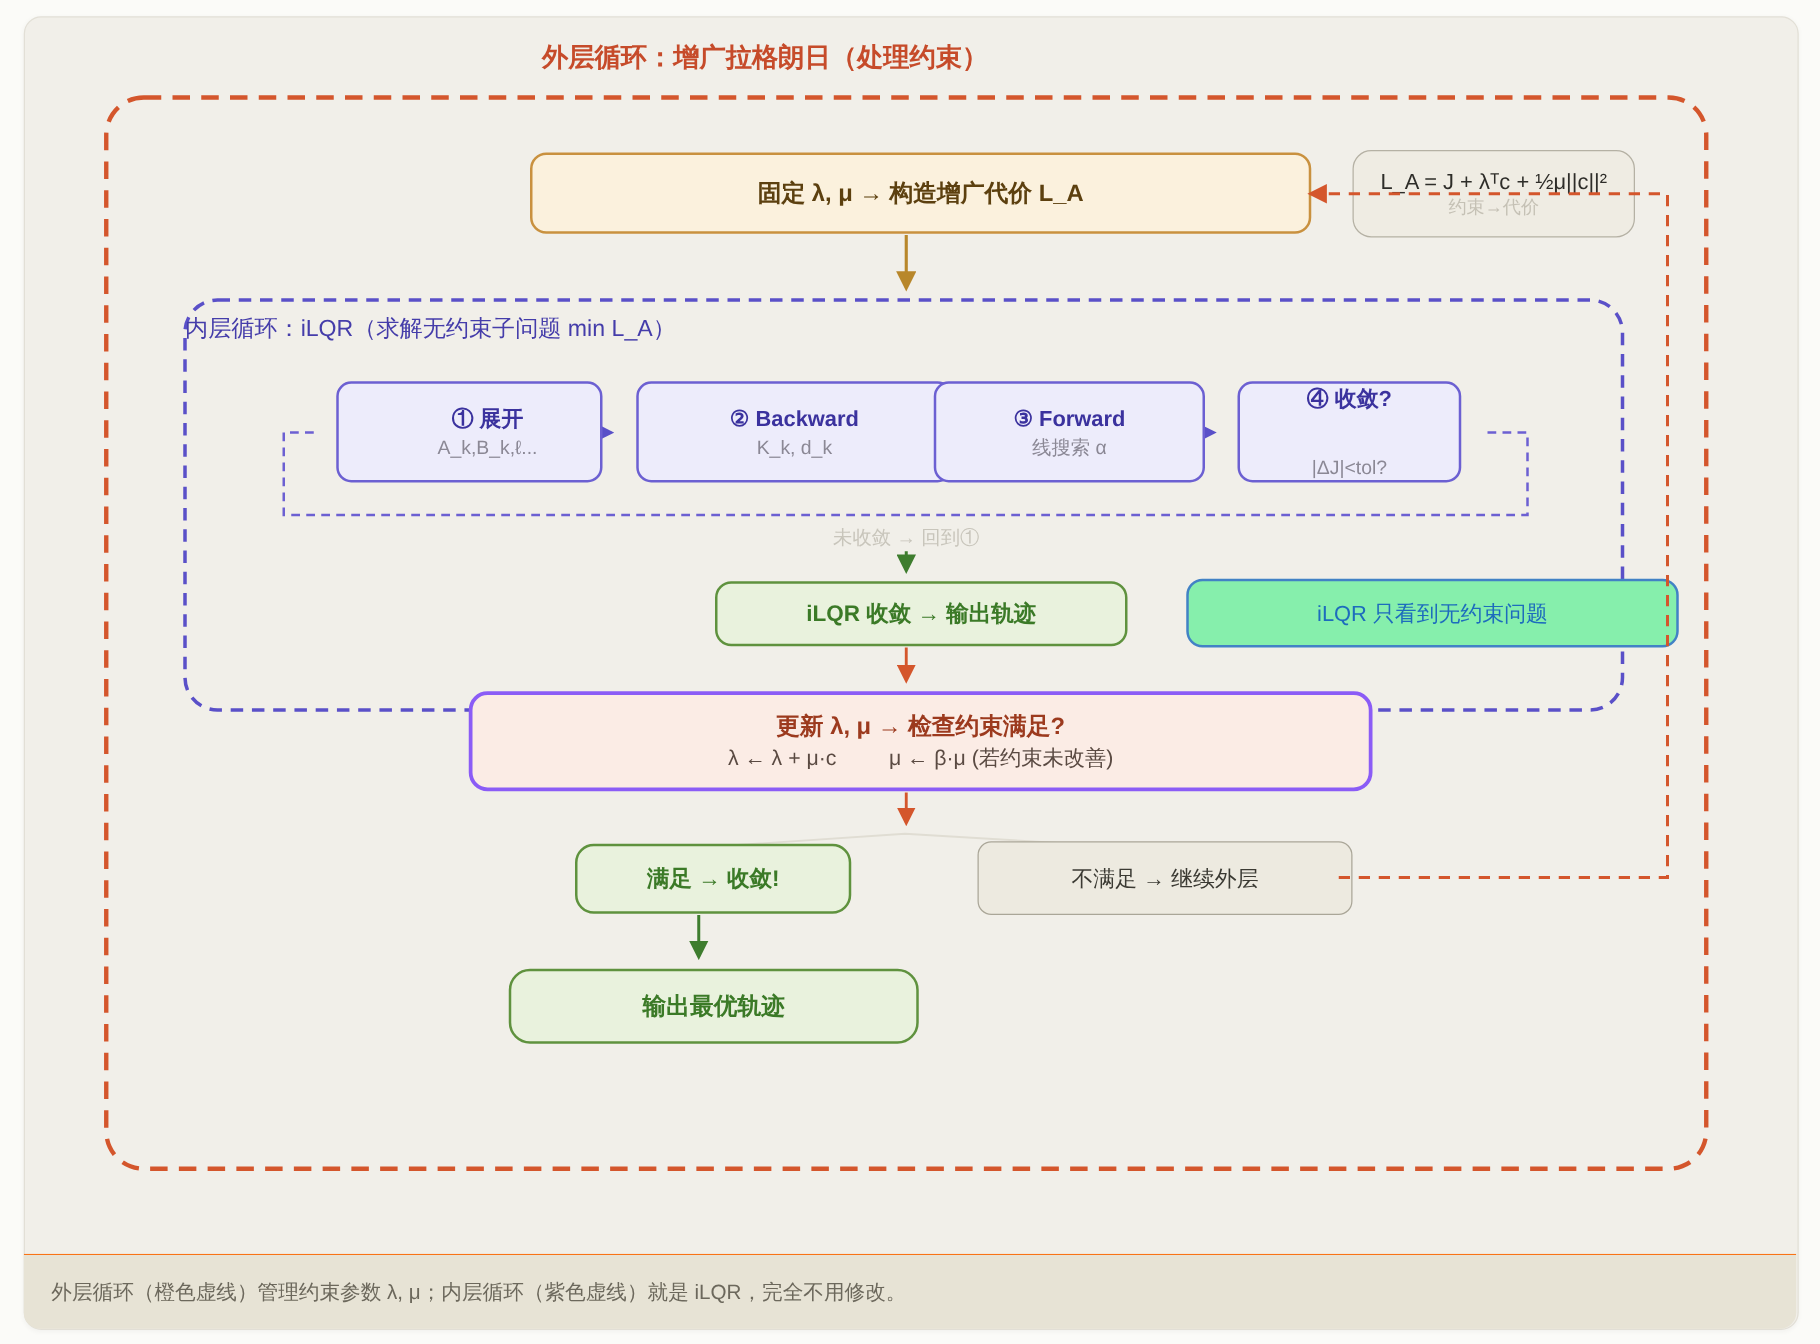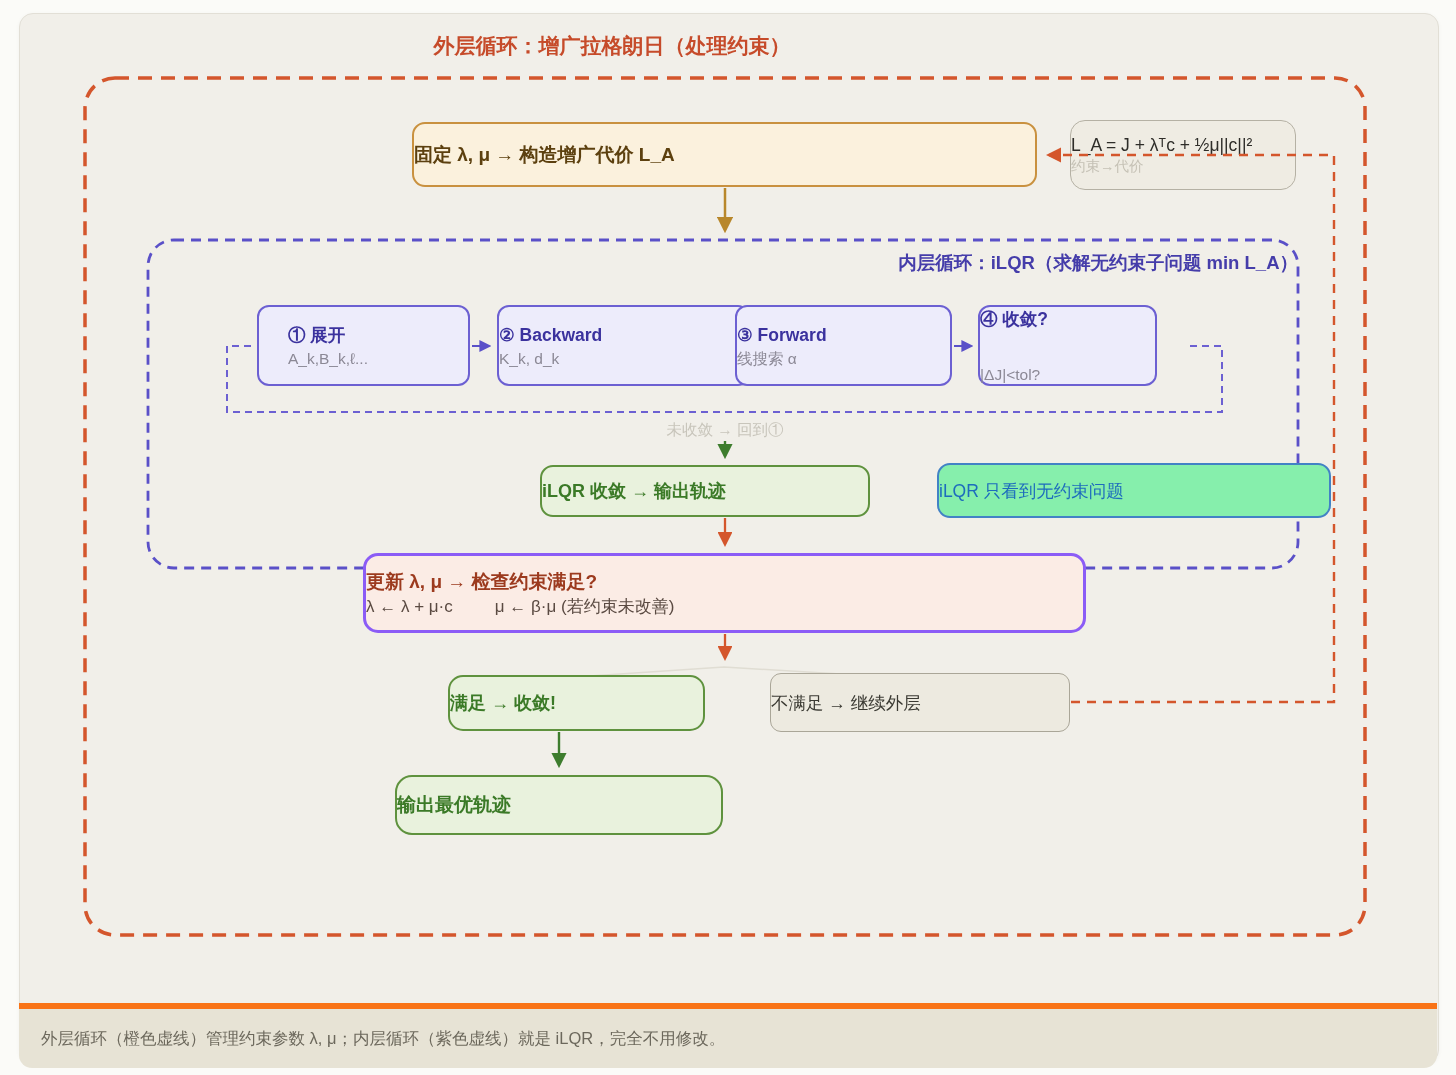--- a/index.html
+++ b/index.html
@@ -3,51 +3,51 @@
 <meta charset="utf-8">
 <style>
   html,body{margin:0;padding:0;background:#fbfbf8;font-family:"Liberation Sans",sans-serif;}
   #stage{position:relative;width:1456px;height:1075px;overflow:hidden;}
   .card{position:absolute;left:19px;top:13px;width:1418px;height:1049px;background:#f1efe9;
         border:1px solid #e2dfd6;border-radius:14px;box-shadow:0 1px 4px rgba(0,0,0,0.04);}
   .svg-layer{position:absolute;left:0;top:0;width:1456px;height:1075px;pointer-events:none;}
   .under{z-index:1;} .over{z-index:3;}
   .abs{position:absolute;box-sizing:border-box;}
   .main-title{left:0;top:32px;width:1224px;text-align:center;font-size:21px;font-weight:bold;color:#c64b2a;z-index:2;}
-  .box{position:absolute;box-sizing:border-box;display:flex;flex-direction:column;align-items:flex-start;
-       justify-content:center;text-align:center;z-index:2;}
+  .box{position:absolute;box-sizing:border-box;display:flex;flex-direction:column;align-items:center;
+       justify-content:center;text-align:center;z-index:2;margin-left:12px;}
   .fix-box{left:412px;top:122px;width:625px;height:65px;background:#fbf1dd;border:2px solid #c9913f;
            border-radius:13px;font-size:19px;font-weight:bold;color:#5c400f;}
   .formula-box{left:1070px;top:120px;width:226px;height:70px;background:#efece3;border:1.5px solid #b5b1a4;
            border-radius:15px;}
   .formula-box .f1{font-size:17.5px;color:#2e2d29;line-height:1.35;}
   .formula-box .f2{font-size:14.5px;color:#c5c1b5;line-height:1.2;}
-  .inner-title{left:148px;top:250px;width:1150px;text-align:right;font-size:18.5px;font-weight:bold;
+  .inner-title{left:148px;top:250px;width:1150px;text-align:left;font-size:18.5px;font-weight:normal;
            color:#453daa;z-index:2;}
   .step{top:305px;height:81px;background:#edecfb;border:2px solid #6c60d2;border-radius:12px;}
   .step .t{font-size:17.5px;font-weight:bold;color:#3b329e;line-height:1.5;}
   .step .s{font-size:15.5px;color:#8b8895;line-height:1.3;}
   .step1{left:257px;width:213px;padding-left:29px;} .step2{left:497px;width:253px;}
   .step3{left:735px;width:217px;} .step4{left:978px;width:179px;gap:32px;}
   .loop-label{left:575px;top:420px;width:300px;text-align:center;font-size:15.5px;color:#c8c5bb;z-index:2;}
   .green-box{background:#e9f2dd;border:2px solid #5f923e;color:#3b7a27;font-weight:bold;}
-  .converged-box{left:540px;top:465px;width:330px;height:52px;border-radius:13px;font-size:18px;}
+  .converged-box{left:560px;top:465px;width:330px;height:52px;border-radius:13px;font-size:18px;}
   .note-box{left:937px;top:463px;width:394px;height:55px;background:#86efac;border:2px solid #4282c5;
            border-radius:13px;font-size:17.5px;font-weight:normal;color:#1d6cbd;}
   .update-box{left:363px;top:553px;width:723px;height:80px;background:#fbece5;border:3px solid #8b5cf6;
            border-radius:15px;}
   .update-box .t{font-size:19px;font-weight:bold;color:#9c3a1e;line-height:1.55;}
   .update-box .s{font-size:17px;color:#5a4a42;line-height:1.35;}
   .update-box .s .gap{display:inline-block;width:42px;}
-  .satisfied-box{left:448px;top:675px;width:257px;height:56px;border-radius:15px;font-size:18px;}
+  .satisfied-box{left:448px;top:675px;width:221px;height:56px;border-radius:15px;font-size:18px;}
   .unsatisfied-box{left:770px;top:673px;width:300px;height:59px;background:#edeae0;border:1.6px solid #aaa698;
            border-radius:11px;font-size:17.5px;color:#3b3a33;}
   .output-box{left:395px;top:775px;width:328px;height:60px;border-radius:17px;font-size:19px;}
   .footer-bar{position:absolute;left:0;bottom:0;width:100%;height:60px;background:#e7e3d5;
-           border-top:6px solid #f97316;border-radius:0 0 13px 13px;display:flex;align-items:center;z-index:2;}
+           border-top:1px solid #f97316;border-radius:0 0 13px 13px;display:flex;align-items:center;z-index:2;}
   .footer-bar .txt{padding-left:22px;font-size:16.5px;color:#6c685c;}
   .dash-orange-thick{fill:none;stroke:#d4562c;stroke-width:3.5;stroke-dasharray:14 9;}
   .dash-purple-rect{fill:none;stroke:#5a50c8;stroke-width:2.8;stroke-dasharray:10 7;}
   .dash-purple-loop{fill:none;stroke:#6c60d2;stroke-width:2;stroke-dasharray:7 5;}
   .dash-orange-thin{fill:none;stroke:#d4562c;stroke-width:2.4;stroke-dasharray:9 7;}
   .arr-gold{fill:none;stroke:#b8872b;stroke-width:2.5;}
   .arr-purple{fill:none;stroke:#5a50c8;stroke-width:2;}
   .arr-green{fill:none;stroke:#3e7d2e;stroke-width:2.4;}
   .arr-orange{fill:none;stroke:#d4562c;stroke-width:2.3;}
   .faint-v{fill:none;stroke:#e0ddd3;stroke-width:1.5;}

